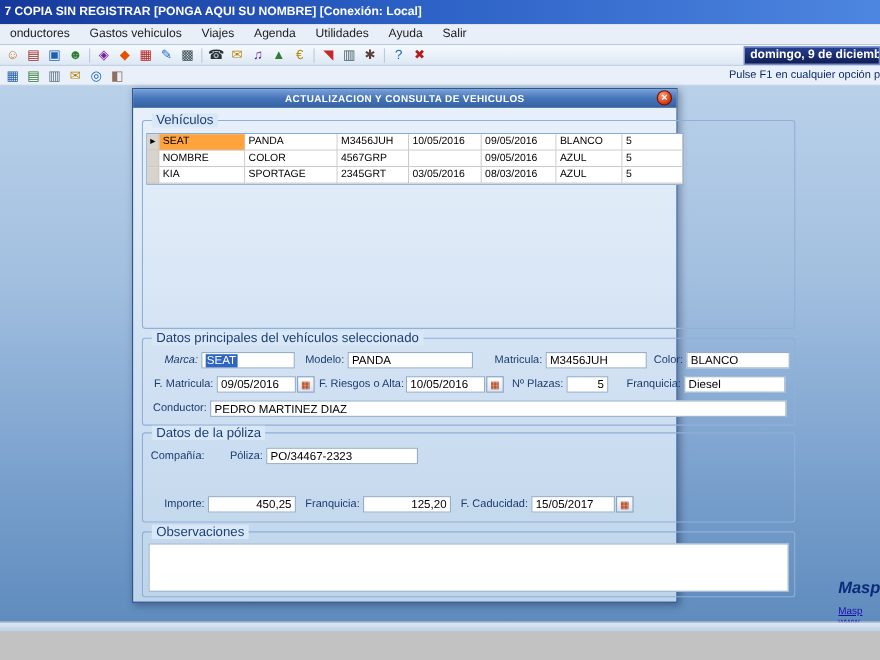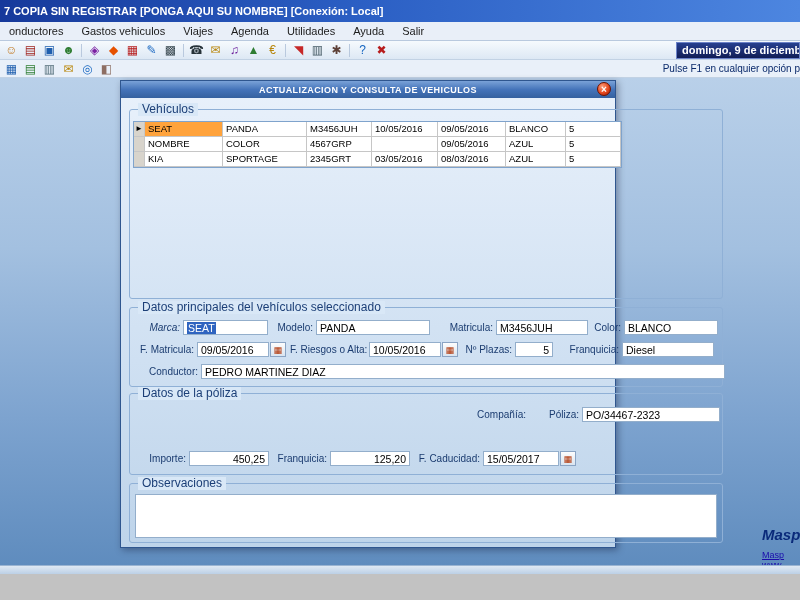--- a/index.html
+++ b/index.html
@@ -224,30 +224,30 @@
           <input class="inp" style="width: 72px;" value="10/05/2016">
           <button class="calbtn">▦</button>
           <span class="gap4"></span>
           <span class="lbl" style="width:50px;">Nº Plazas:</span>
           <input class="inp num" style="width: 38px;" value="5">
           <span class="gap6"></span>
           <span class="lbl" style="width:60px;">Franquicia:</span>
           <input class="inp" style="width: 92px;" value="Diesel">
         </div>
 
-        <div class="frow" style="left:16px; top:56px; width:584px;">
+        <div class="frow" style="left:6px; top:56px; width:584px;">
           <span class="lbl" style="width:52px;">Conductor:</span>
           <input class="inp" style="width: 524px;" value="PEDRO MARTINEZ DIAZ">
         </div>
       </div>
 
       <div class="group" id="grp-poliza">
         <span class="group-label">Datos de la póliza</span>
 
-        <div class="frow" style="left:6px; top:13px; width:584px;justify-content:flex-end;">
+        <div class="frow" style="left:6px; top:13px; width:584px;">
           <span class="lbl" style="width:50px;">Compañía:</span>
           <span class="gap14"></span>
           <span class="lbl" style="width:36px;">Póliza:</span>
           <input class="inp" style="width: 138px;" value="PO/34467-2323">
         </div>
 
 
         <div class="frow" style="left:6px; top:57px; width:584px;">
           <span class="lbl" style="width:50px;">Importe:</span>
           <input class="inp num" style="width: 80px;" value="450,25">

